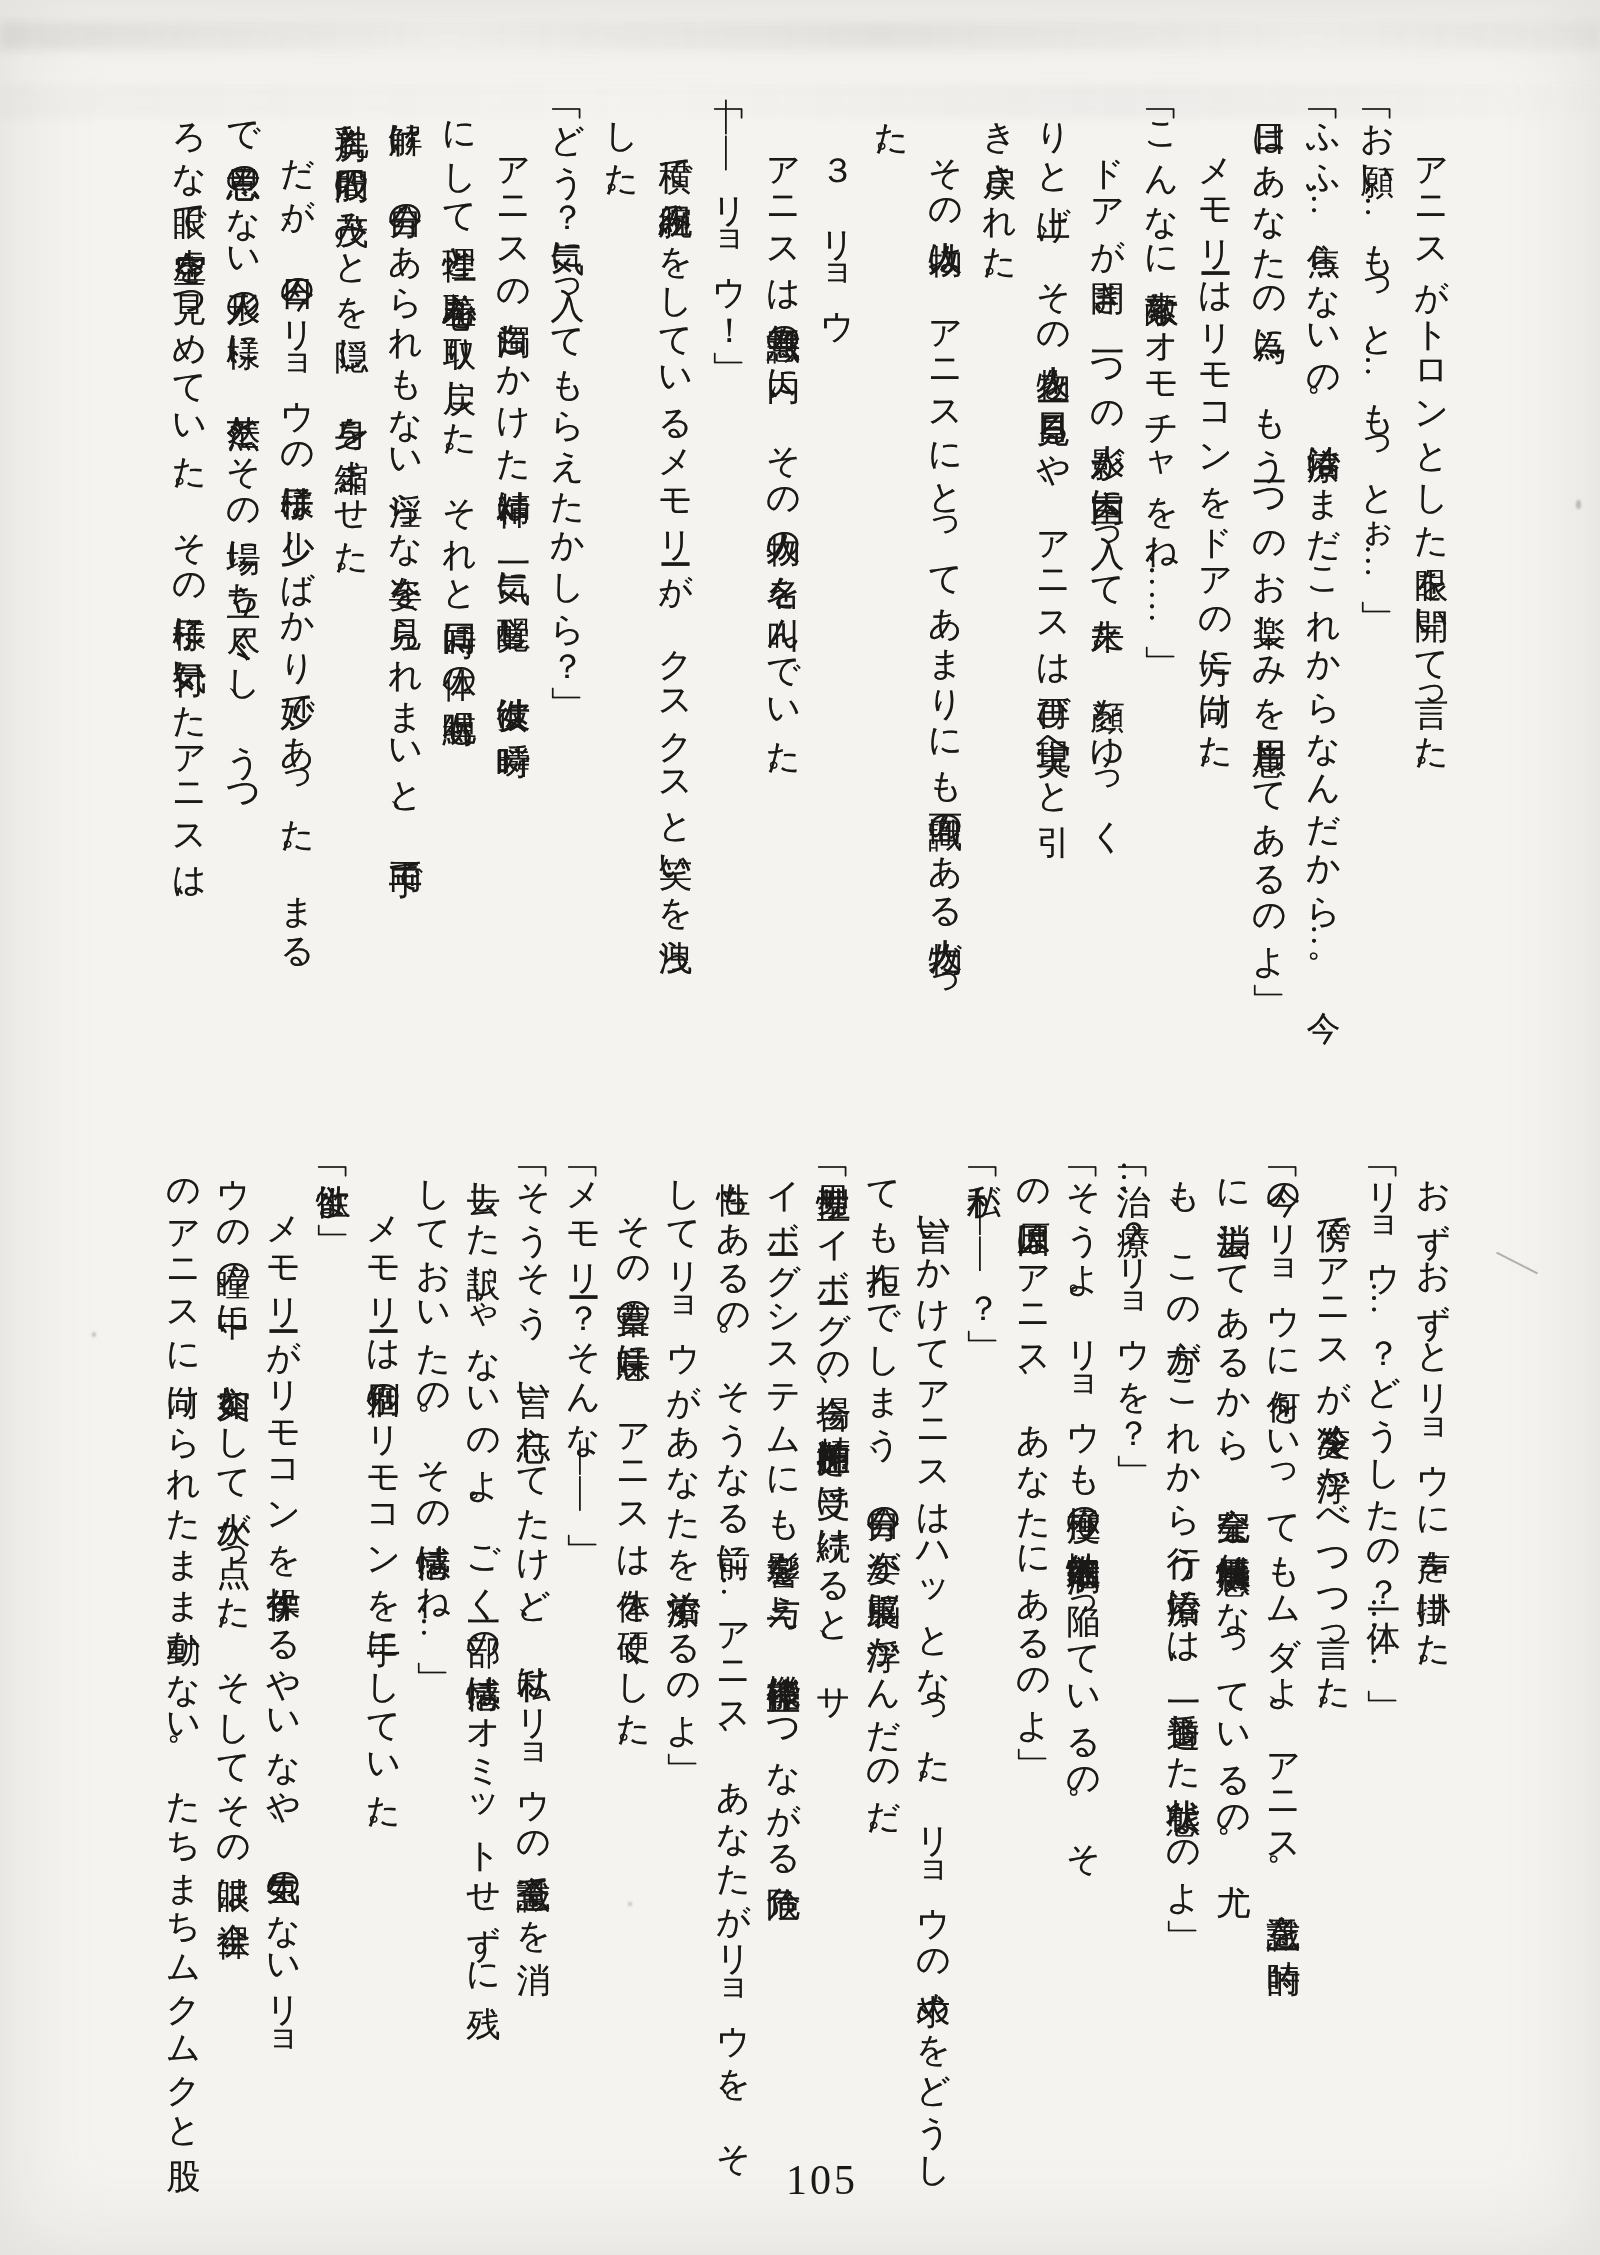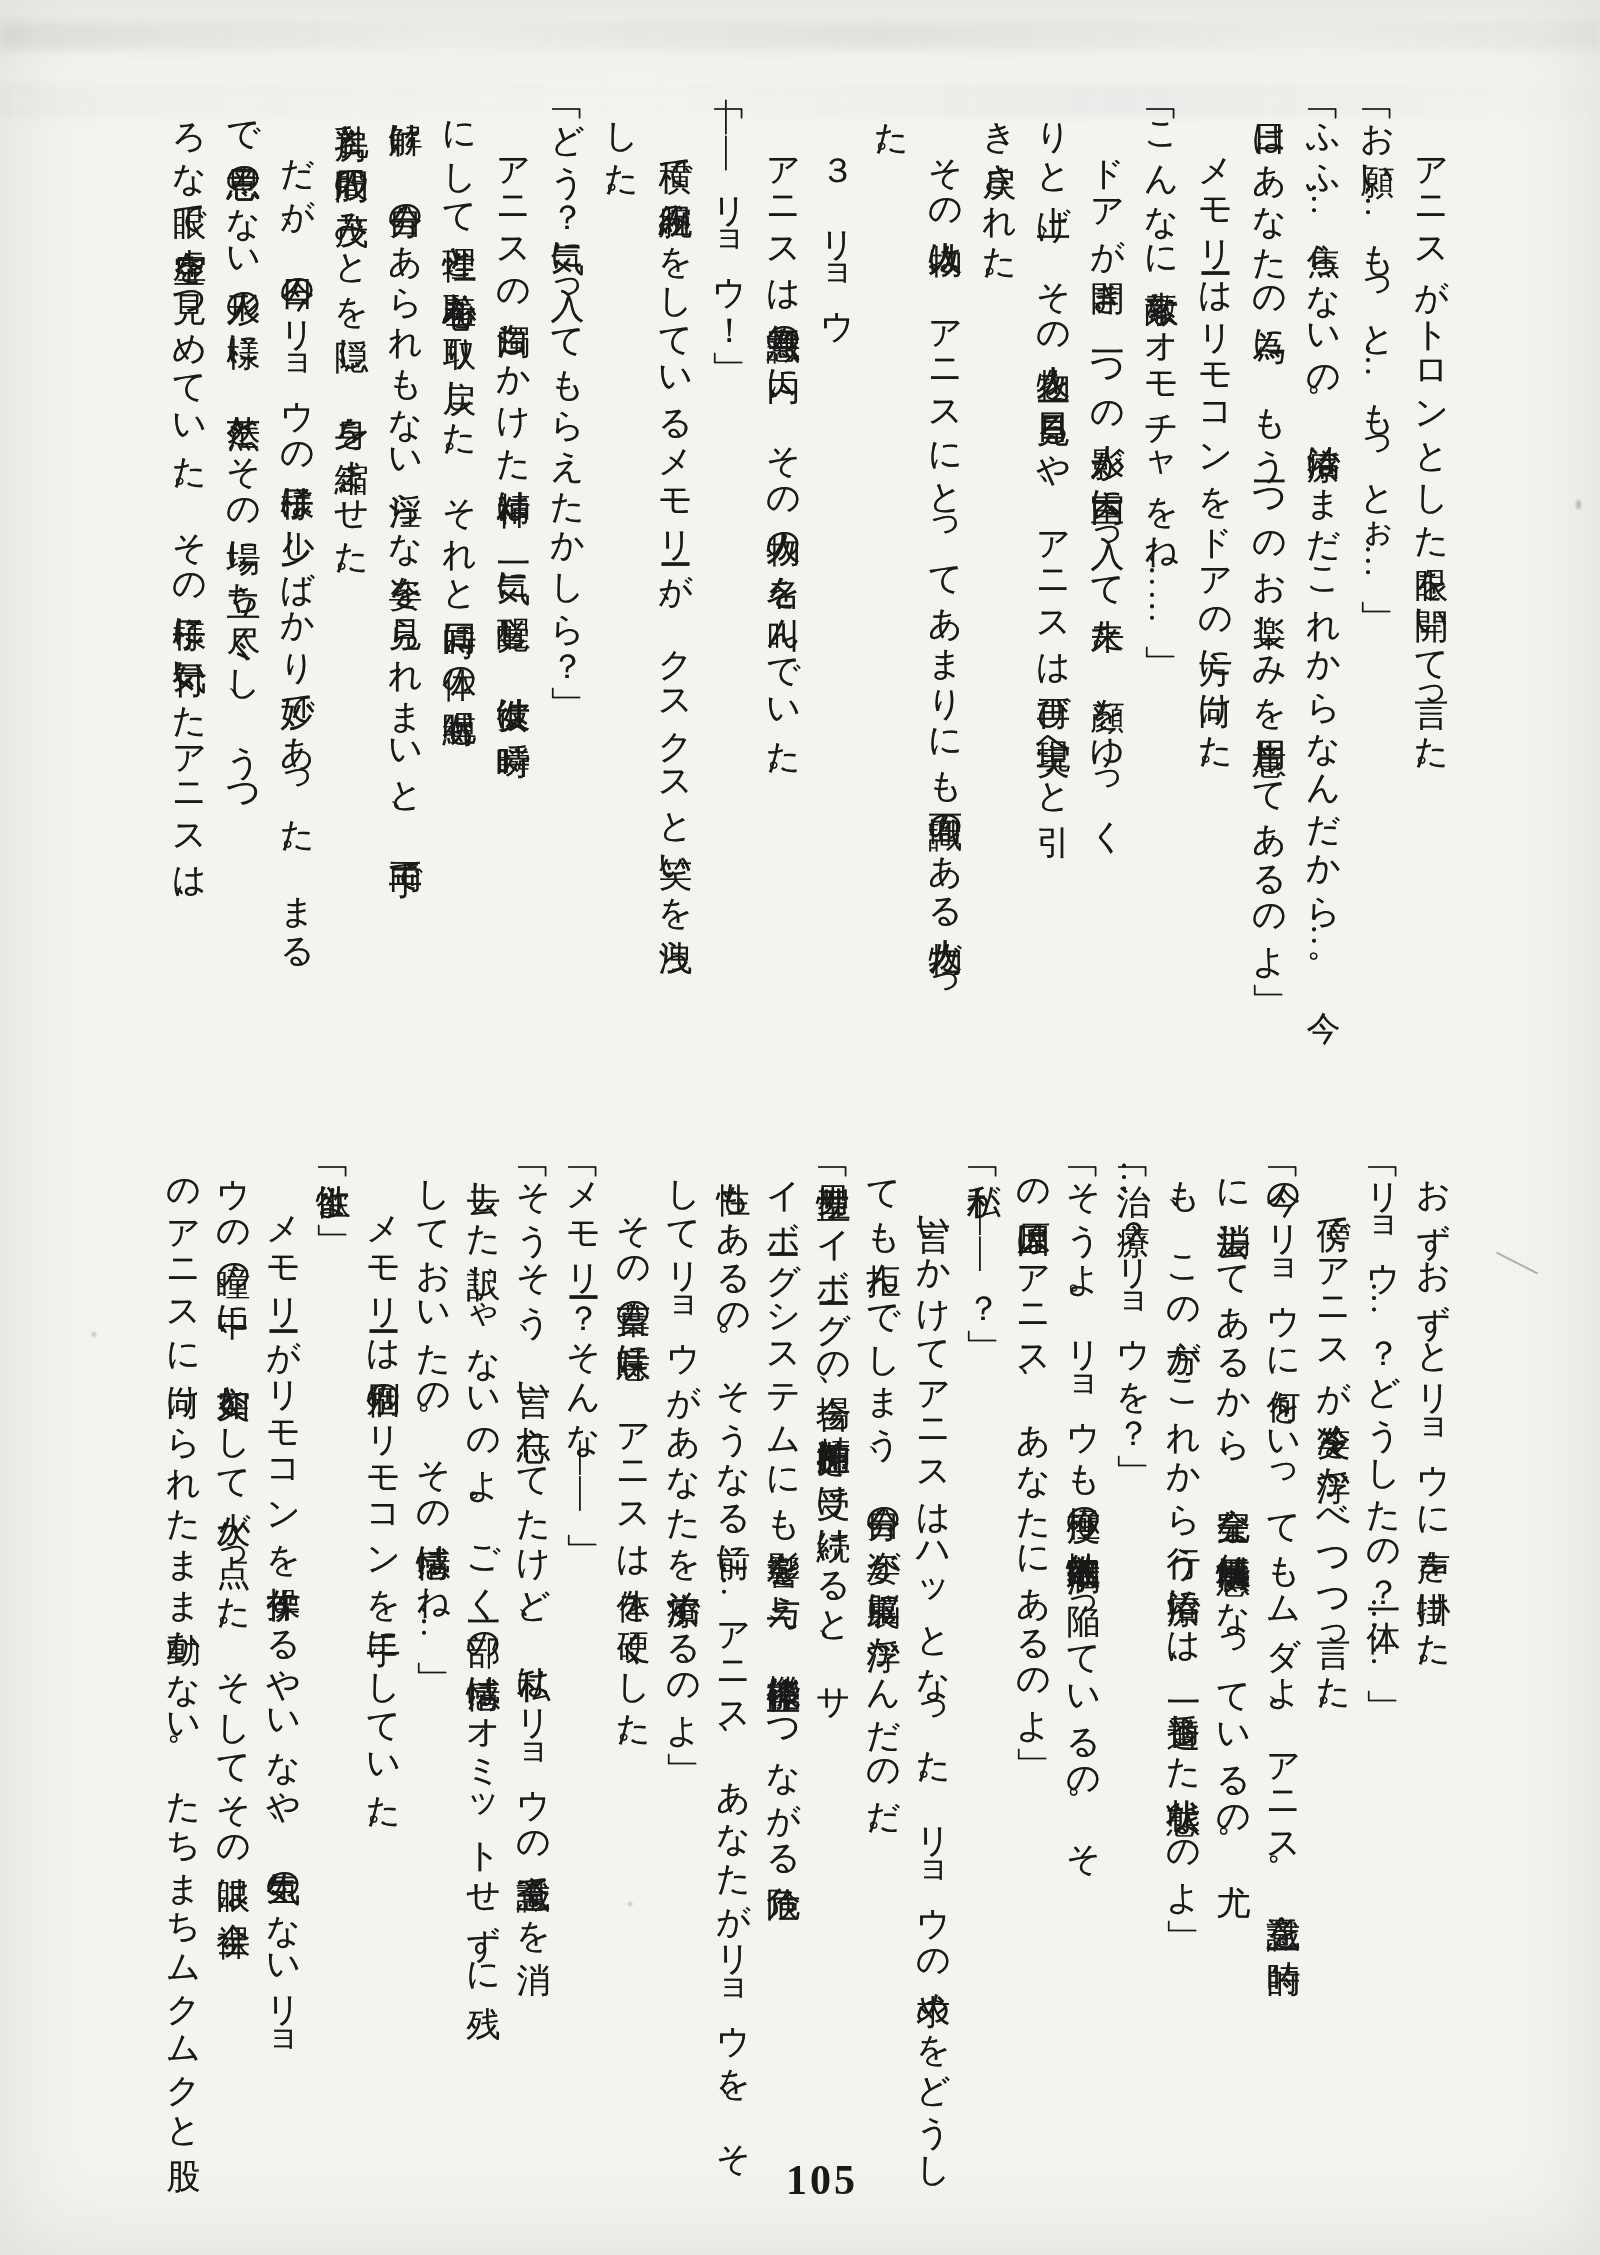--- a/index.html
+++ b/index.html
@@ -37,21 +37,20 @@
   .tblock.upper{top:98px;}
   .tblock.lower{top:1156px;}
   .tblock p{margin:0;white-space:nowrap;}
   .tblock.upper p{line-height:54px;}
   .tblock.lower p{line-height:50px;}
 
   .page-number{
     position:absolute;left:786px;top:2156px;
     font-size:42px;letter-spacing:3px;color:#1a1918;
     font-family:"Liberation Serif","DejaVu Serif",serif;
-    font-weight:bold;
   }
 </style>
 </head>
 <body>
 
 <div class="page">
 
   <div class="band b1"></div>
   <div class="band b2"></div>
   <div class="scratch"></div>

